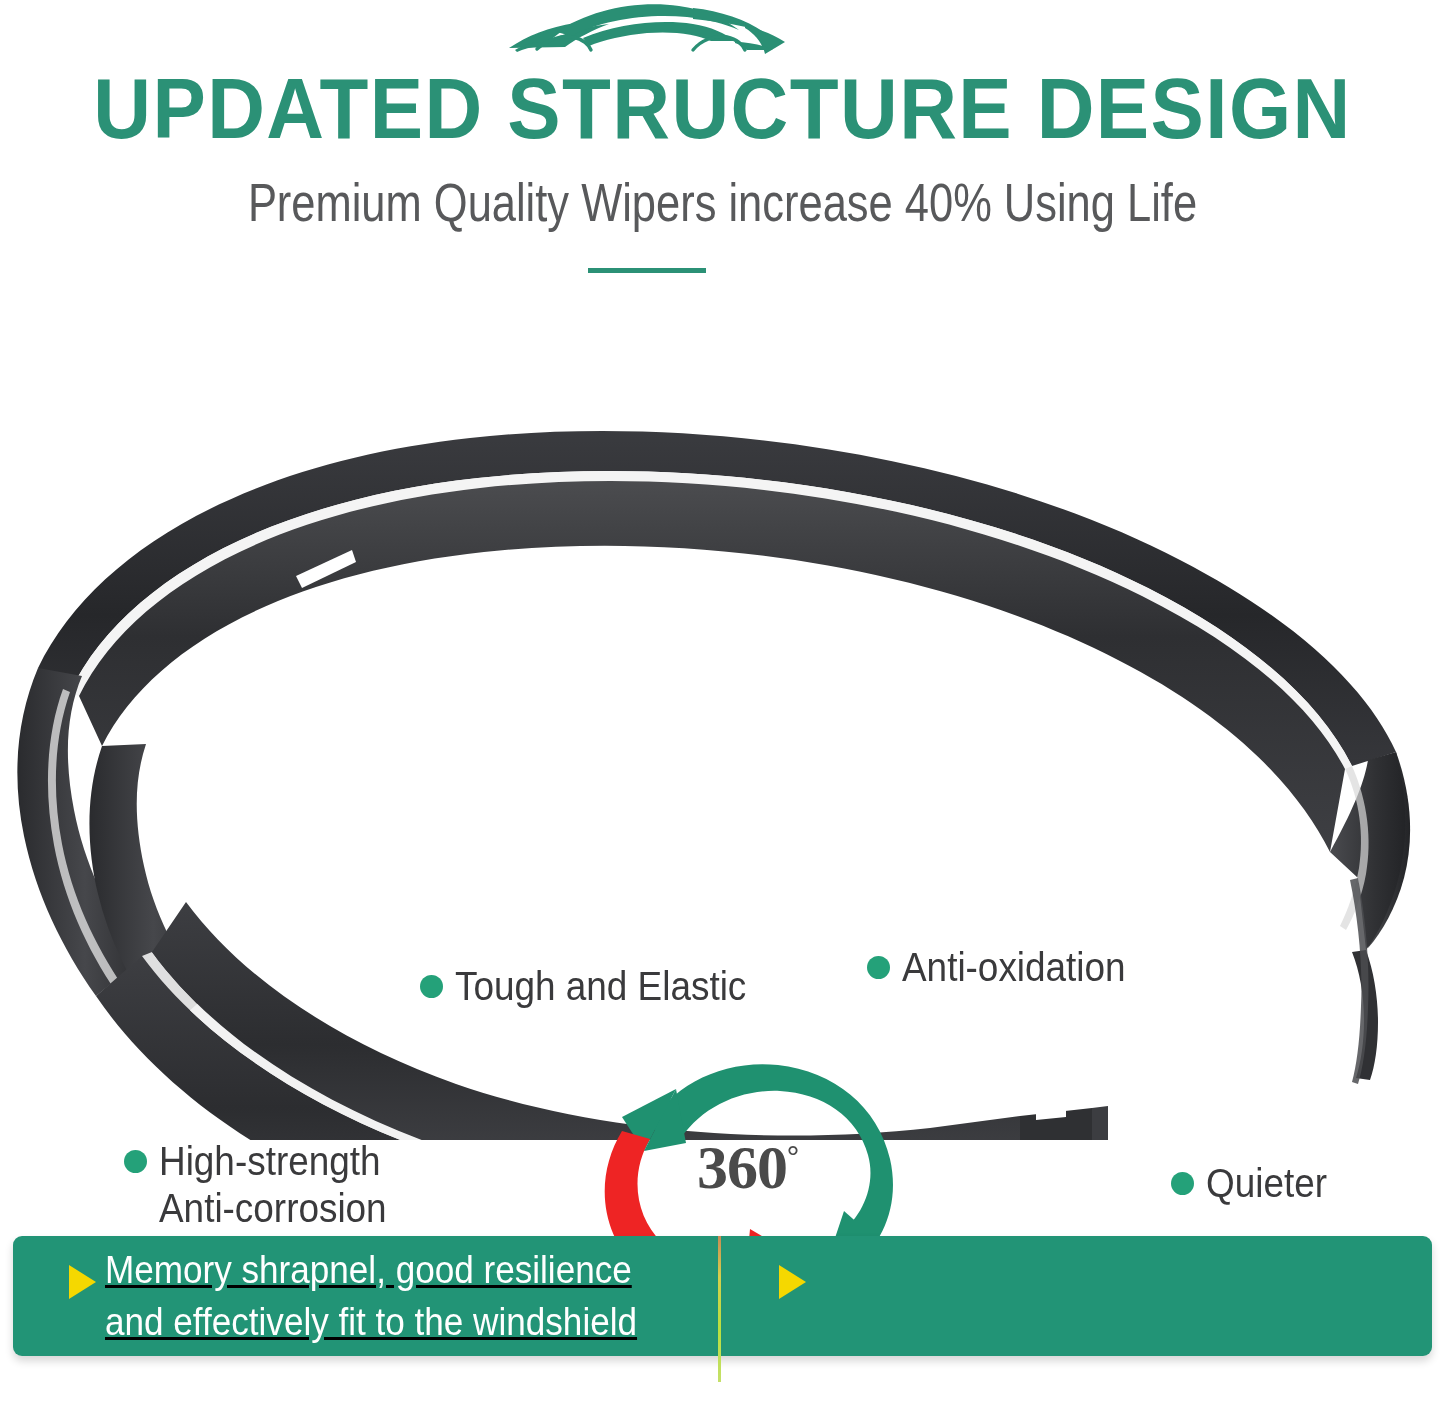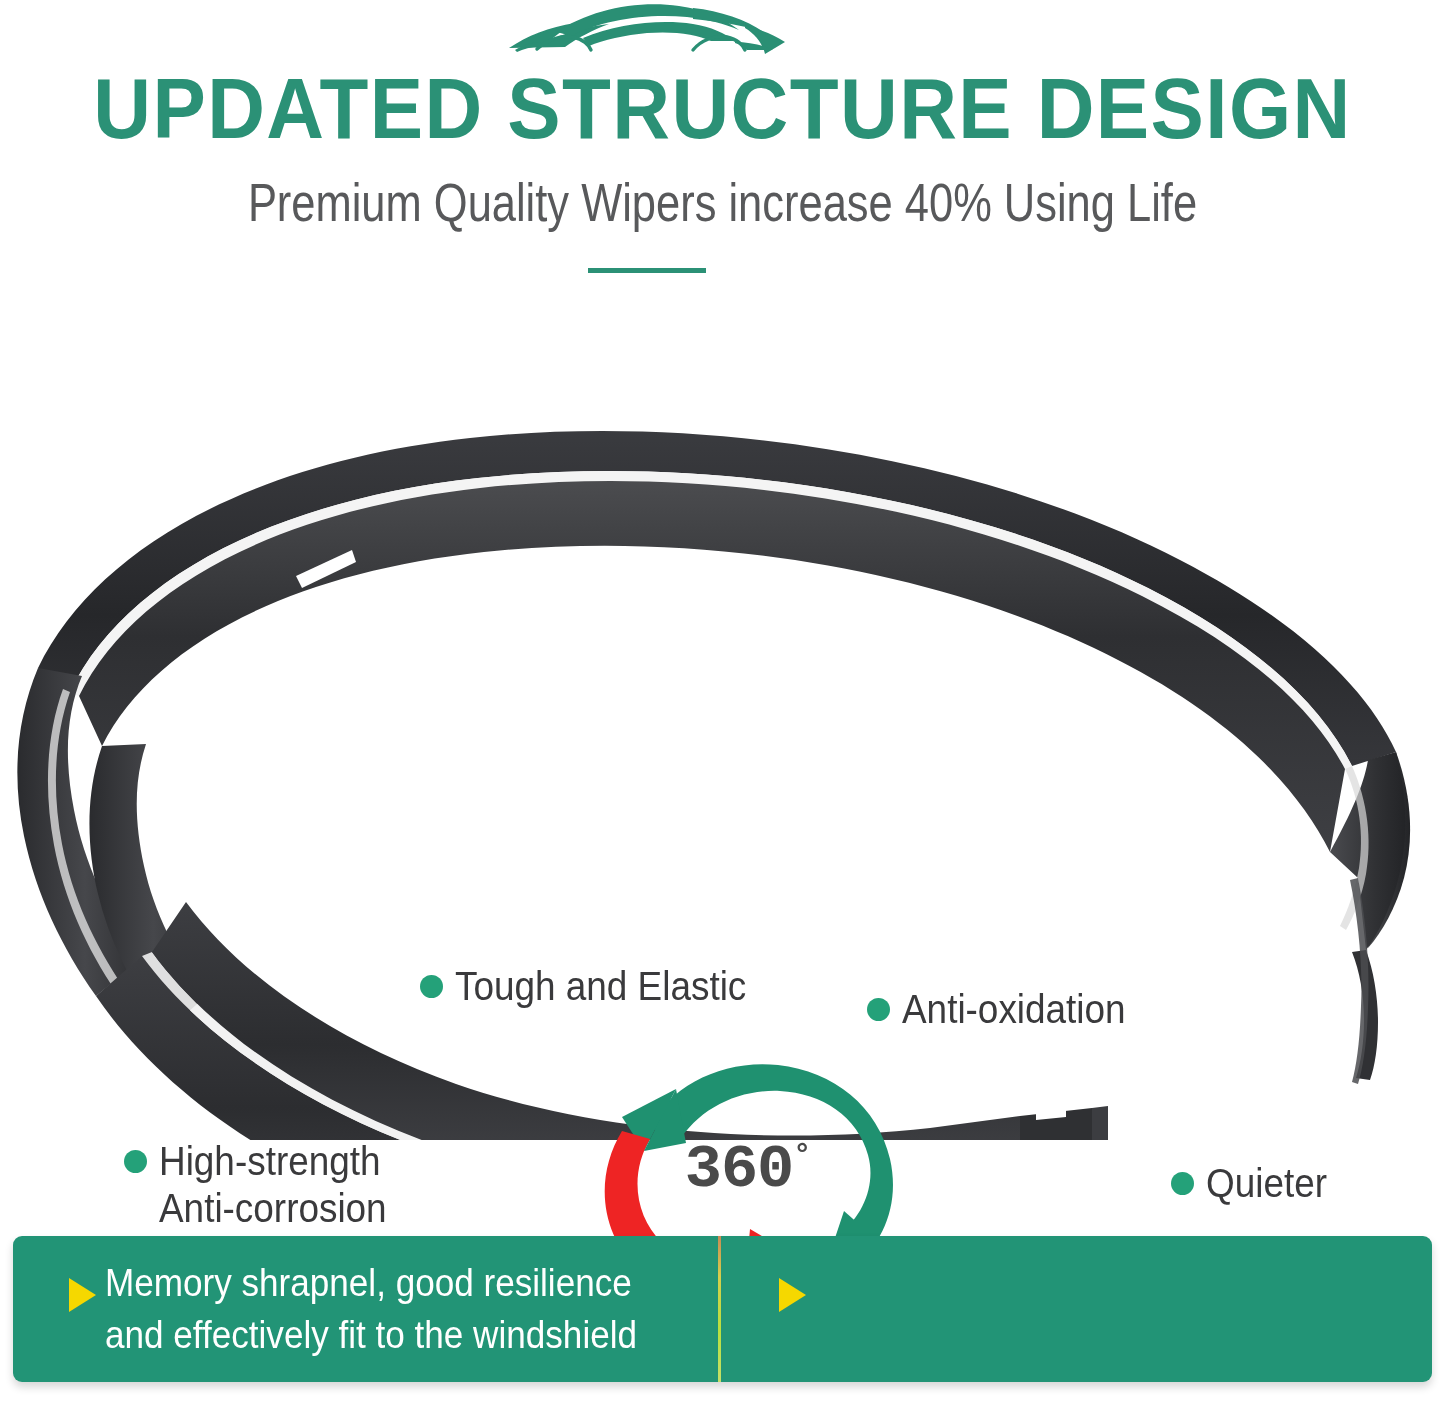--- a/index.html
+++ b/index.html
@@ -107,64 +107,65 @@
   .feature-text {
     font-family: "Liberation Sans Narrow", "Liberation Sans", sans-serif;
     font-size: 41px;
     line-height: 47px;
     font-weight: 400;
     color: #3a3a3c;
     transform: scaleX(0.9);
     transform-origin: 0 50%;
   }
   #label-tough   { top: 563px; left: 420px; }
-  #label-anti-ox { top: 586px; left: 867px; }
+  #label-anti-ox { top: 544px; left: 867px; }
   #label-high-st { top: 738px; left: 124px; }
   #label-quieter { top: 760px; left: 1171px; }
 
   
   #badge-360 {
     position: absolute;
     top: 655px;
     left: 578px;
     width: 340px;
     height: 215px;
   }
   #badge-360-text {
     position: absolute;
     top: 725px;
     left: 578px;
     width: 340px;
     text-align: center;
-    font-family: Liberation Mono, monospace;
+    font-family: Liberation Serif, serif;
     font-size: 62px;
     line-height: 62px;
     font-weight: 700;
     color: #4a4a4a;
     letter-spacing: -1px;
     white-space: nowrap;
     pointer-events: none;
   }
   #badge-360-text .deg {
     font-size: 30px;
     vertical-align: 22px;
     letter-spacing: 0;
   }
 
   
   #bottom-banner {
     position: absolute;
     left: 13px;
     top: 1236px;
     width: 1419px;
-    height: 146px;
+    height: 120px;
     background: #229476;
     border-radius: 9px;
     box-shadow: 0 5px 9px rgba(0,0,0,0.16);
     display: flex;
+    text-decoration: underline;
   }
   .banner-half {
     flex: 1 1 0;
     position: relative;
     display: flex;
     align-items: center;
     padding-left: 56px;
     box-sizing: border-box;
   }
   #banner-divider {

